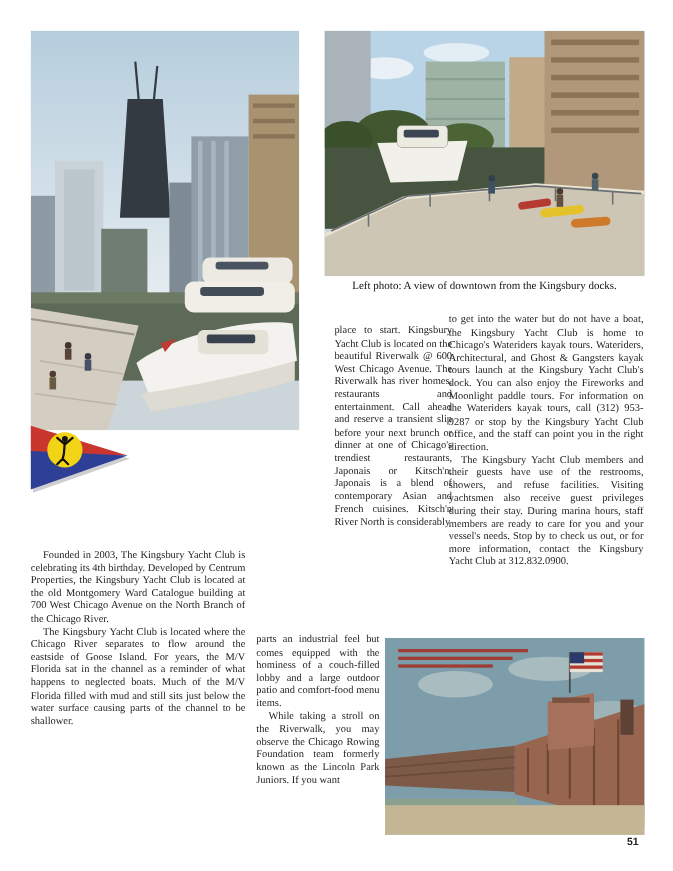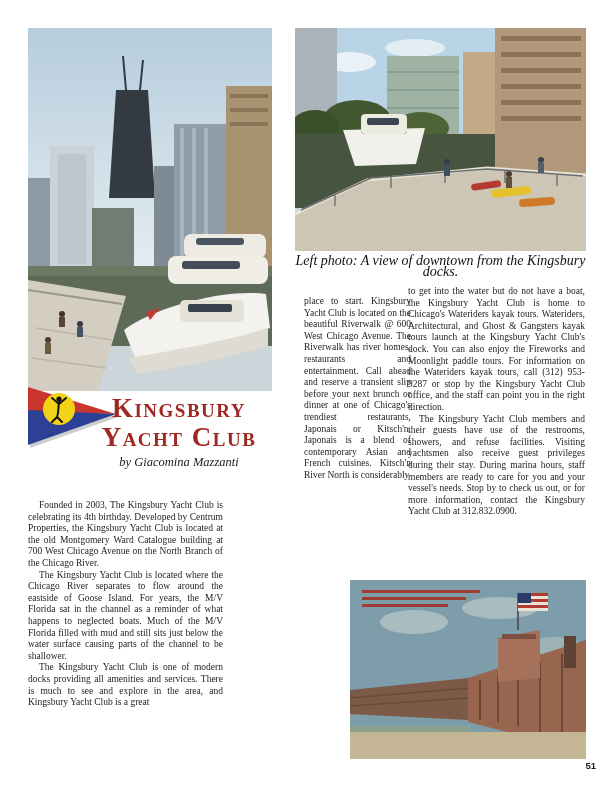--- a/index.html
+++ b/index.html
@@ -8,30 +8,30 @@
     font-family:"Liberation Serif", serif; color:#1f1c1b; overflow:hidden;
   }
   .abs { position:absolute; }
   .photo { position:absolute; overflow:hidden; background:#ccd5da; }
   .photo svg { display:block; width:100%; height:100%; }
 
   .bodytext { font-size:9.5px; line-height:11.6px; text-align:justify; }
   .bodytext p { margin:0; }
   .bodytext p.ind { text-indent:11px; }
 
-  .caption { font-size:14px; line-height:10.6px; font-style:italic; text-align:center; color:#111; }
+  .caption { font-size:10px; line-height:10.6px; text-align:center; color:#111; }
 
   .title-block { text-align:center; }
   .title-line {
     font-variant:small-caps; font-weight:600; letter-spacing:1.5px;
     font-size:27px; line-height:29px; color:#a02822;
   }
   .byline { font-style:italic; font-size:12.5px; margin-top:3px; color:#1c1a19; }
 
-  .pagenum { font-family:"Liberation Sans", sans-serif; font-size:9.5px; font-weight:600; color:#222; text-align:right; }
+  .pagenum { font-family:"Liberation Sans", sans-serif; font-size:9.5px; font-weight:600; color:#222; }
 </style>
 </head>
 <body>
 
 <div class="page">
 
   <div class="photo" style="left:28px; top:28px; width:244px; height:363px;">
     <svg viewBox="0 0 244 363" preserveAspectRatio="none">
       <defs>
         <linearGradient id="skyL" x1="0" y1="0" x2="0" y2="1">
@@ -149,38 +149,34 @@
       <polygon points="4,6 92,33 4,64" fill="rgba(60,60,70,0.25)"></polygon>
       <polygon points="2,3 90,30 2,28" fill="#c8362e"></polygon>
       <polygon points="2,26 90,30 2,61" fill="#2e4096"></polygon>
       <circle cx="33" cy="25" r="16" fill="#f2d315"></circle>
 
       <circle cx="33" cy="15" r="2.6" fill="#14100e"></circle>
       <path d="M33,18 C32,24 33,28 31,33 M33,20 L26,14 M33,20 L40,14 M31,33 L26,38 M31,33 L36,38" stroke="#14100e" stroke-width="2" fill="none" stroke-linecap="round"></path>
     </svg>
   </div>
 
-  <div class="abs title-block" style="left:85px; top:394px; width:188px;">
-    <div class="title-line">Kingsbury</div>
-    <div class="title-line">Yacht Club</div>
-    <div class="byline">by Giacomina Mazzanti</div>
-  </div>
 
   <div class="abs bodytext" style="left:28px; top:500px; width:195px;">
     <p class="ind">Founded in 2003, The Kingsbury Yacht Club is celebrating its 4th birthday. Developed by Centrum Properties, the Kingsbury Yacht Club is located at the old Montgomery Ward Catalogue building at 700 West Chicago Avenue on the North Branch of the Chicago River.</p>
     <p class="ind">The Kingsbury Yacht Club is located where the Chicago River separates to flow around the eastside of Goose Island. For years, the M/V Florida sat in the channel as a reminder of what happens to neglected boats. Much of the M/V Florida filled with mud and still sits just below the water surface causing parts of the channel to be shallower.</p>
-    <p class="ind">The Kingsbury Yacht Club is one of modern docks providing all amenities and services. There is much to see and explore in the area, and Kingsbury Yacht Club is a great</p>
   </div>
 
   <div class="abs bodytext" style="left:304px; top:296px; width:107px;">
     <p>place to start. Kingsbury Yacht Club is located on the beautiful Riverwalk @ 600 West Chicago Avenue. The Riverwalk has river homes, restaurants and entertainment. Call ahead and reserve a transient slip before your next brunch or dinner at one of Chicago's trendiest restaurants, Japonais or Kitsch'n. Japonais is a blend of contemporary Asian and French cuisines. Kitsch'n River North is considerably</p>
   </div>
 
 
   <div class="abs bodytext" style="left:233px; top:577px; width:112px;">
+    <p>parts an industrial feel but comes equipped with the hominess of a couch-filled lobby and a large outdoor patio and comfort-food menu items.</p>
+    <p class="ind">While taking a stroll on the Riverwalk, you may observe the Chicago Rowing Foundation team formerly known as the Lincoln Park Juniors. If you want</p>
   </div>
 
   <div class="abs bodytext" style="left:408px; top:286px; width:177px;">
     <p>to get into the water but do not have a boat, the Kingsbury Yacht Club is home to Chicago's Wateriders kayak tours. Wateriders, Architectural, and Ghost &amp; Gangsters kayak tours launch at the Kingsbury Yacht Club's dock. You can also enjoy the Fireworks and Moonlight paddle tours. For information on the Wateriders kayak tours, call (312) 953-9287 or stop by the Kingsbury Yacht Club office, and the staff can point you in the right direction.</p>
     <p class="ind">The Kingsbury Yacht Club members and their guests have use of the restrooms, showers, and refuse facilities. Visiting yachtsmen also receive guest privileges during their stay. During marina hours, staff members are ready to care for you and your vessel's needs. Stop by to check us out, or for more information, contact the Kingsbury Yacht Club at 312.832.0900.</p>
   </div>
 
   <div class="photo" style="left:350px; top:580px; width:236px; height:179px;">
     <svg viewBox="0 0 236 179" preserveAspectRatio="none">
       <rect x="0" y="0" width="236" height="160" fill="#7e9dab"></rect>

